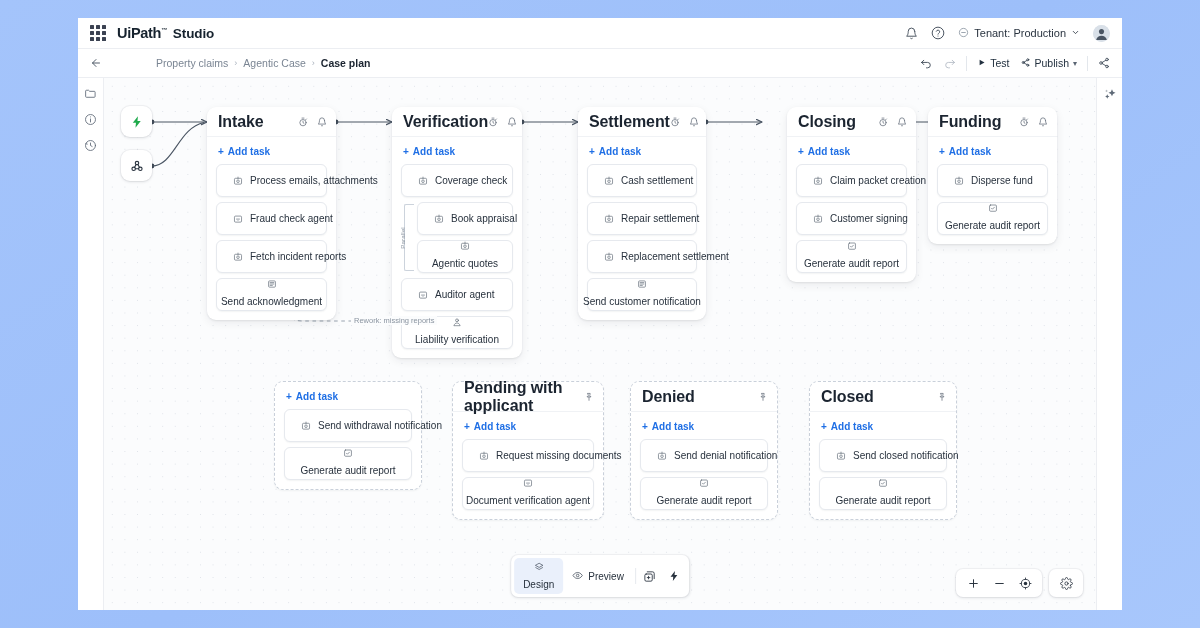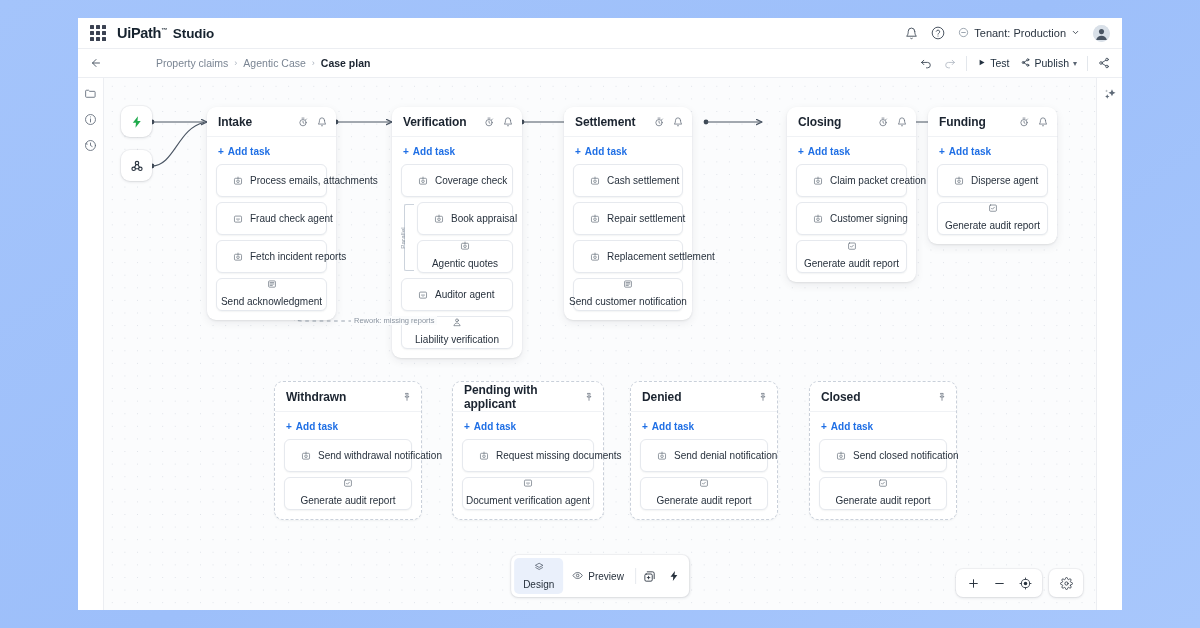--- a/index.html
+++ b/index.html
@@ -112,21 +112,21 @@
   
   .card {
     position: absolute;
     background: #fff; border-radius: 9px;
     box-shadow: 0 1px 2px rgba(22,34,46,.09), 0 3px 10px rgba(22,34,46,.07);
   }
   .card-hd {
     height: 30px; display: flex; align-items: center;
     padding: 0 9px 0 11px; border-bottom: 1px solid #f0f2f5;
   }
-  .card-title { font-size: 12px; font-weight: 700; color: #1b2430; letter-spacing: -0.1px; }
+  .card-title { font-size: 16px; font-weight: 700; color: #1b2430; letter-spacing: -0.1px; }
   .card-hd-ic { margin-left: auto; display: flex; align-items: center; gap: 9px; color: #5a6573; }
   .card-bd { padding: 8px 9px 9px 9px; }
   .add-task {
     display: flex; align-items: center; gap: 4px;
     font-size: 10px; font-weight: 700; color: #1f6fe5;
     padding: 1px 2px 7px 2px; cursor: pointer;
   }
   .task {
     display: flex; align-items: center; gap: 7px;
     height: 33px; padding: 0 16px;
@@ -548,21 +548,21 @@
               <svg width="10" height="10" viewBox="0 0 24 24" fill="none" stroke="currentColor" stroke-width="1.6" stroke-linecap="round" stroke-linejoin="round">
                     <circle cx="12" cy="8" r="3.4"></circle>
                     <path d="M4.8 20c1.4-3.8 4-5.6 7.2-5.6S17.8 16.2 19.2 20z"></path>
                   </svg>
             </span>
             <span>Liability verification</span>
           </div>
         </div>
       </div>
 
-      <div class="card" style="left:460px; top:29px; width:128px;">
+      <div class="card" style="left:474px; top:29px; width:128px;">
         <div class="card-hd">
           <span class="card-title">Settlement</span>
           <span class="card-hd-ic">
             <span>
               <svg width="10" height="10" viewBox="0 0 24 24" fill="none" stroke="currentColor" stroke-width="1.7" stroke-linecap="round">
                     <circle cx="12" cy="13.6" r="7.6"></circle>
                     <path d="M12 10v3.6l2.3 1.5"></path>
                     <path d="M9.6 2.6h4.8"></path>
                     <path d="M18.6 6.4l1.6-1.6"></path>
                   </svg>
@@ -705,48 +705,37 @@
             <span>Add task</span>
           </div>
           <div class="task">
             <span class="tkic">
               <svg width="10" height="10" viewBox="0 0 24 24" fill="none" stroke="currentColor" stroke-width="1.6">
                     <rect x="3.5" y="5.5" width="17" height="14" rx="2.6"></rect>
                     <circle cx="12" cy="12.5" r="3.1"></circle>
                     <path d="M12 2.6v2.9" stroke-linecap="round"></path>
                   </svg>
             </span>
-            <span>Disperse agent</span>
+            <span>Disperse fund</span>
           </div>
           <div class="task">
             <span class="tkic">
               <svg width="10" height="10" viewBox="0 0 24 24" fill="none" stroke="currentColor" stroke-width="1.6" stroke-linecap="round" stroke-linejoin="round">
                     <rect x="3.8" y="4.8" width="16.4" height="15" rx="2.4"></rect>
                     <path d="M8.4 12.6l2.3 2.3 4.6-4.8"></path>
                   </svg>
             </span>
             <span>Generate audit report</span>
           </div>
         </div>
       </div>
 
       <div class="rework-label" style="left:227px; top:238px;">Rework: missing reports</div>
 
       <div class="card-dash" style="left:170px; top:303px; width:148px;">
-        <div class="card-hd">
-          <span class="card-title">Withdrawn</span>
-          <span class="card-hd-ic">
-            <span>
-              <svg width="10" height="10" viewBox="0 0 24 24" fill="none" stroke="currentColor" stroke-width="1.7" stroke-linecap="round" stroke-linejoin="round">
-                    <path d="M9.2 3.4h5.6l-.9 5.2 3 3.2H7.1l3-3.2z"></path>
-                    <path d="M12 11.8V20"></path>
-                  </svg>
-            </span>
-          </span>
-        </div>
         <div class="card-bd">
           <div class="add-task">
             <span>+</span>
             <span>Add task</span>
           </div>
           <div class="task">
             <span class="tkic">
               <svg width="10" height="10" viewBox="0 0 24 24" fill="none" stroke="currentColor" stroke-width="1.6">
                     <rect x="3.5" y="5.5" width="17" height="14" rx="2.6"></rect>
                     <circle cx="12" cy="12.5" r="3.1"></circle>

